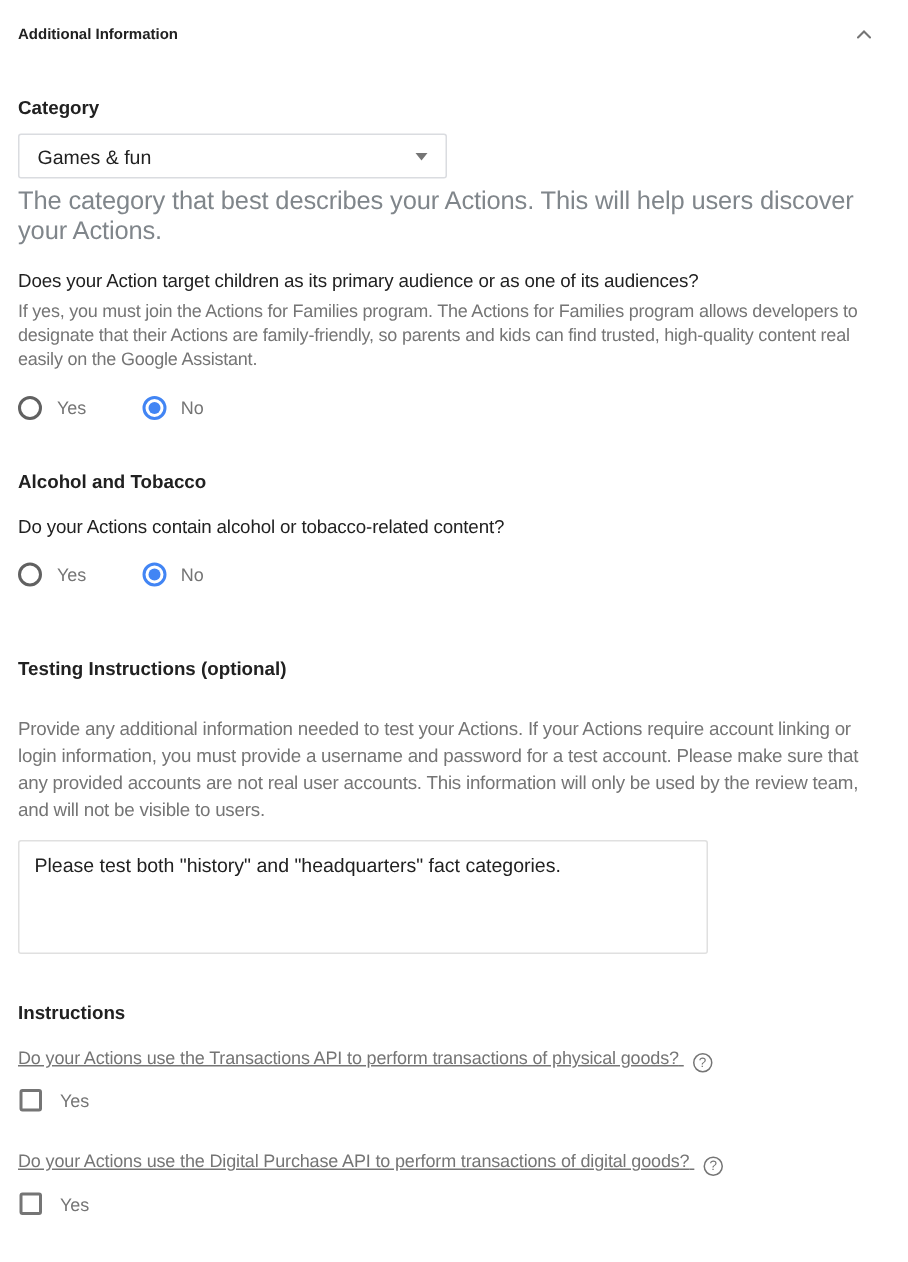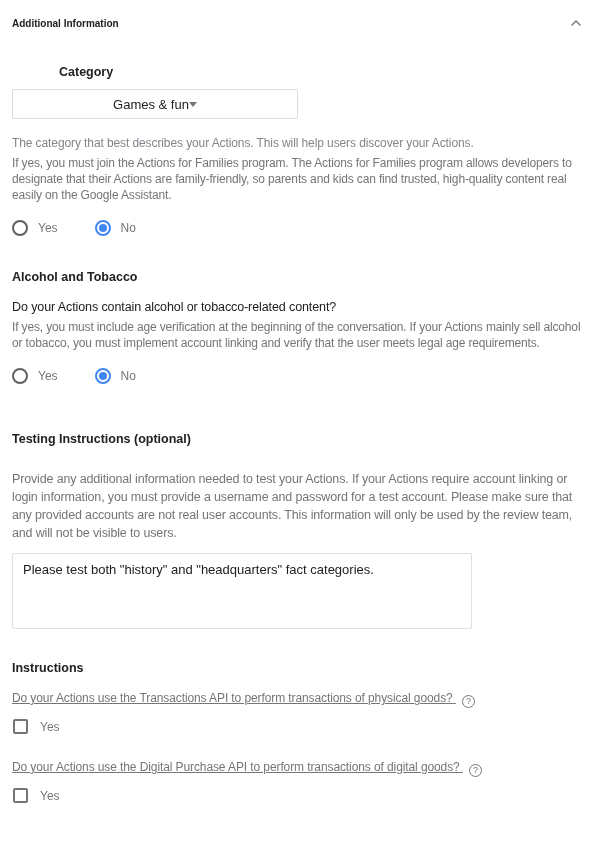--- a/index.html
+++ b/index.html
@@ -11,32 +11,32 @@
     overflow:hidden;
   }
   .page { padding:13px 12px 24px 12px; }
 
   
   .header { display:flex; justify-content:space-between; align-items:center; height:20px; }
   .page-title { font-size:10px; font-weight:700; color:#212121; }
   .collapse-btn { display:flex; align-items:center; justify-content:center; width:18px; height:18px; cursor:pointer; margin-right:8px; }
 
   
-  .field-label { margin-top:32px; font-size:12.5px; font-weight:700; color:#212121;margin-left:47px; }
+  .field-label { margin-top:32px; font-size:12.5px; font-weight:700; color:#212121; }
   .section-title { margin-top:34px; font-size:12.5px; font-weight:700; color:#212121; }
 
   
   .select-box {
     margin-top:10px; width:286px; height:30px;
     border:1px solid #dadce0; border-radius:2px;
-    display:flex; align-items:center; justify-content:center;
+    display:flex; align-items:center; justify-content:space-between;
     padding:0 12px; font-size:13px; color:#212121; cursor:pointer;
   }
   .caret-down { width:0; height:0; border-left:4px solid transparent; border-right:4px solid transparent; border-top:5px solid #757575; }
-  .helper { margin-top:17px; font-size:12px; color:#80868b; letter-spacing:-0.1px; }
+  .helper { margin-top:5px; font-size:17px; color:#80868b; letter-spacing:-0.1px; }
 
   
   .question { margin-top:16px; font-size:12.5px; color:#212121; letter-spacing:-0.1px; }
   .para { margin-top:5px; font-size:12px; line-height:16px; color:#757575; letter-spacing:-0.15px; }
   .test-para { margin-top:24px; font-size:12.5px; line-height:18px; color:#757575; letter-spacing:-0.15px; max-width:578px; }
   .q-gray { margin-top:16px; font-size:12px; color:#757575; letter-spacing:-0.1px;text-decoration:underline; }
 
   
   .radio-row { margin-top:17px; display:flex; align-items:center; }
   .radio-option { display:flex; align-items:center; margin-right:37px; cursor:pointer; }
@@ -87,37 +87,37 @@
     </div>
   </div>
 
   <div class="field-label">Category</div>
   <div class="select-box">
     <span>Games &amp; fun</span>
     <span class="caret-down"></span>
   </div>
   <div class="helper">The category that best describes your Actions. This will help users discover your Actions.</div>
 
+  <div class="question">Does your Action target children as its primary audience or as one of its audiences?</div>
   <div class="para">If yes, you must join the Actions for Families program. The Actions for Families program allows developers to designate that their Actions are family-friendly, so parents and kids can find trusted, high-quality content real easily on the Google Assistant.</div>
   <div class="radio-row">
     <div class="radio-option">
       <span class="radio-outer"></span>
       <span class="radio-label">Yes</span>
     </div>
     <div class="radio-option selected">
       <span class="radio-outer">
           <span class="radio-dot"></span>
         </span>
       <span class="radio-label">No</span>
     </div>
   </div>
 
   <div class="section-title">Alcohol and Tobacco</div>
   <div class="question">Do your Actions contain alcohol or tobacco-related content?</div>
-  <div class="para">If yes, you must include age verification at the beginning of the conversation. If your Actions mainly sell alcohol or tobacco, you must implement account linking and verify that the user meets legal age requirements.</div>
   <div class="radio-row">
     <div class="radio-option">
       <span class="radio-outer"></span>
       <span class="radio-label">Yes</span>
     </div>
     <div class="radio-option selected">
       <span class="radio-outer">
           <span class="radio-dot"></span>
         </span>
       <span class="radio-label">No</span>

